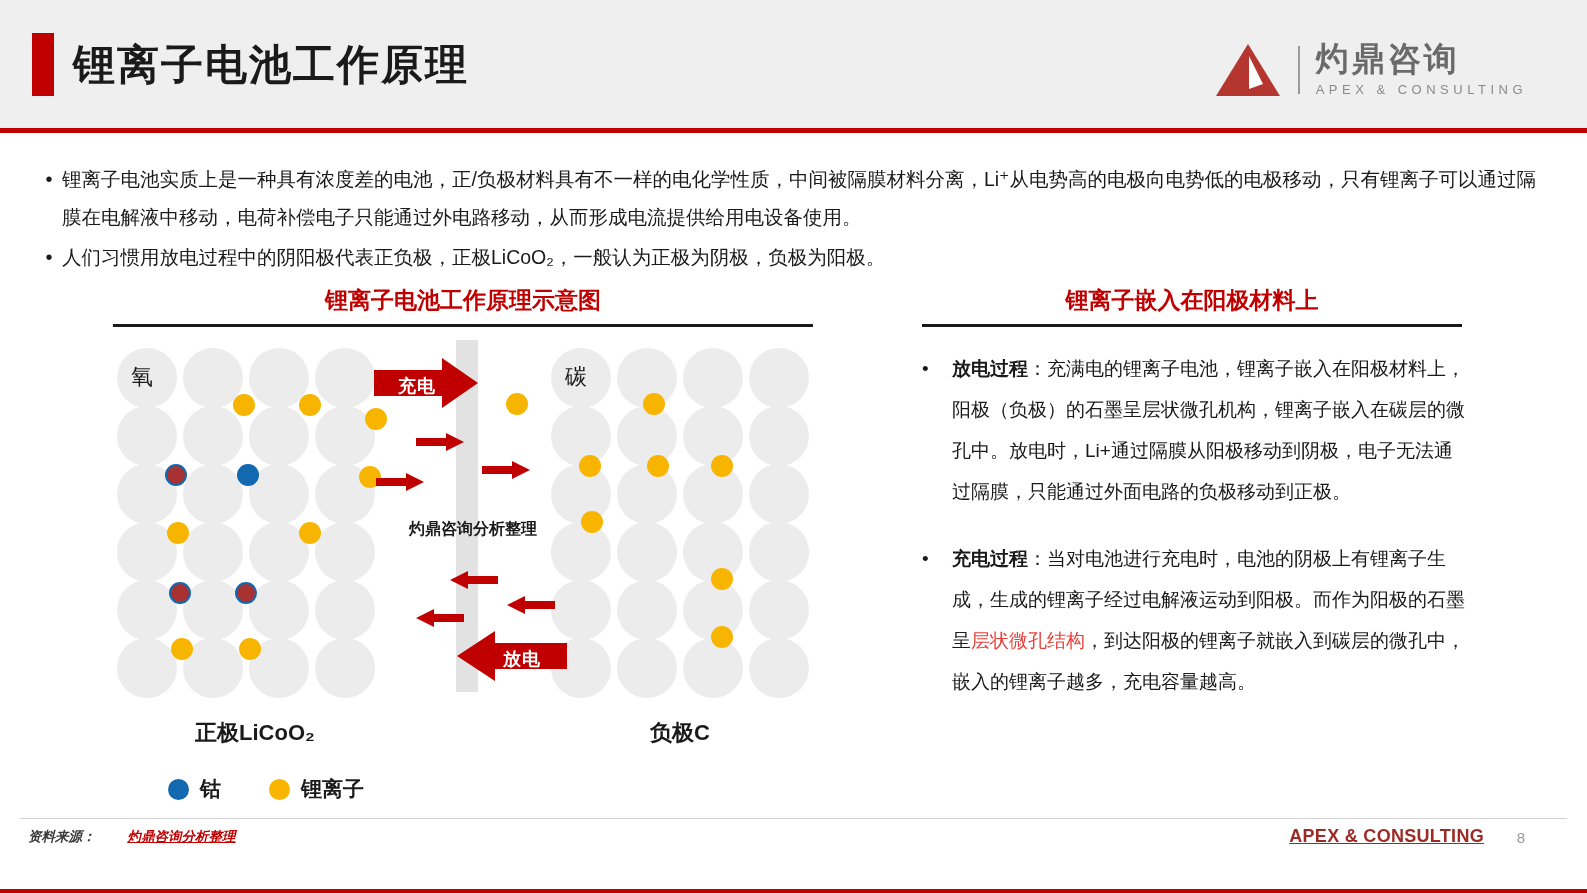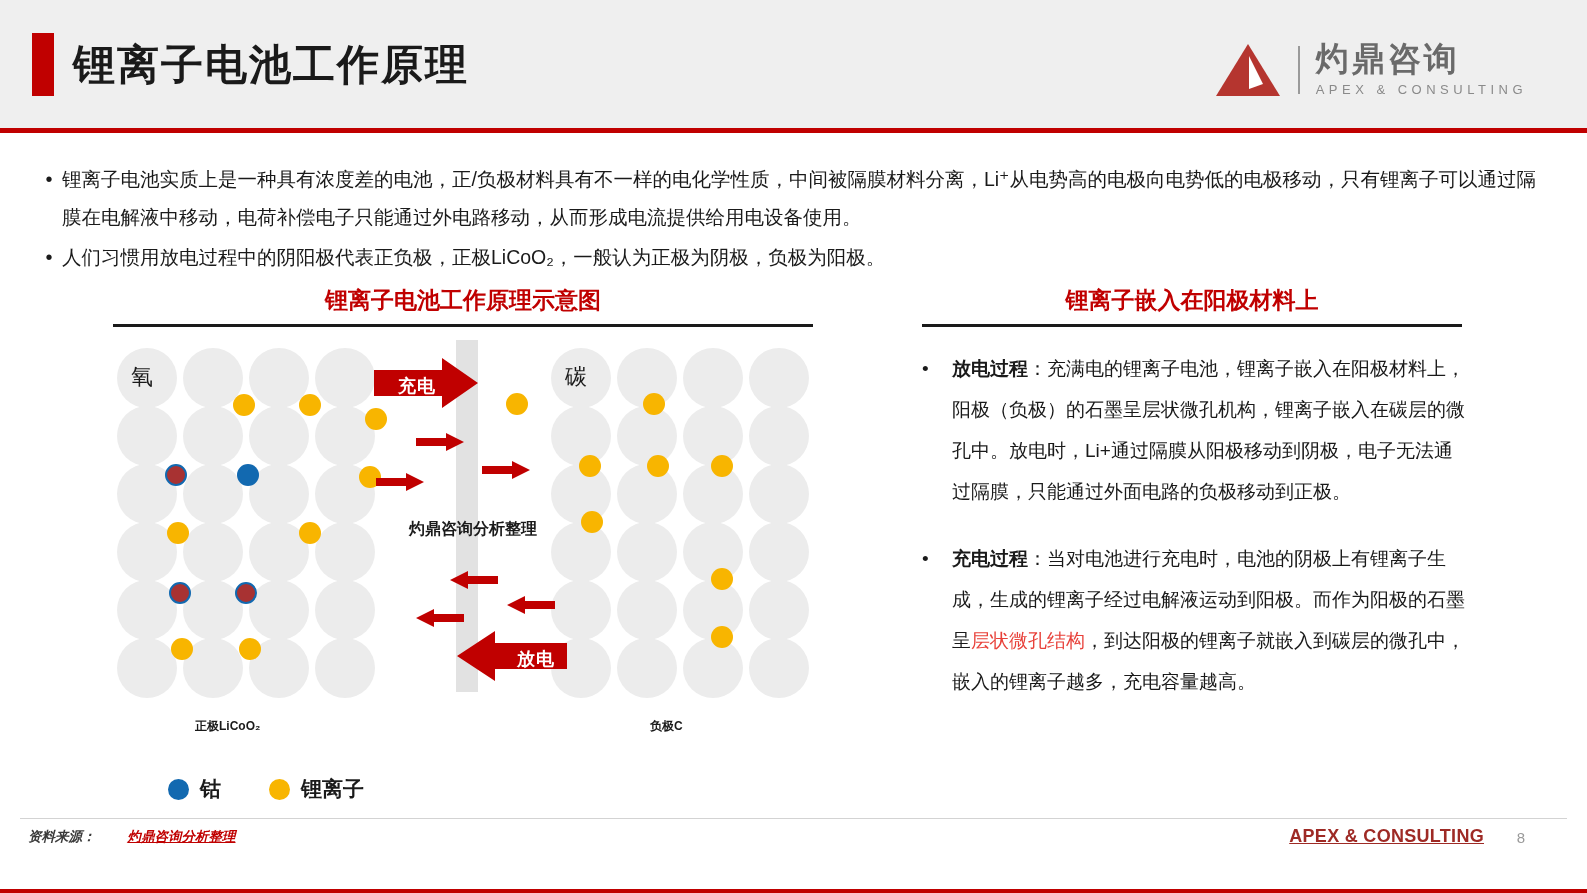--- a/index.html
+++ b/index.html
@@ -167,21 +167,21 @@
     color: #ffffff;
     font-size: 18px;
     font-weight: bold;
     z-index: 7;
     letter-spacing: 1px;
   }
   .small-arrow { position: absolute; z-index: 6; }
 
   .electrode-label {
     position: absolute;
-    font-size: 12px;
+    font-size: 22px;
     font-weight: bold;
     color: #1a1a1a;
   }
   #label-anode   { left: 195px; top: 718px; }
   #label-cathode { left: 650px; top: 718px; }
 
   
   .legend {
     position: absolute;
     left: 168px; top: 775px;
@@ -377,21 +377,21 @@
   <svg class="small-arrow" style="left:303px; top:273px; width:48px; height:18px;" viewBox="0 0 48 18">
     <polygon points="48,5 18,5 18,0 0,9 18,18 18,13 48,13" fill="#c00000"></polygon>
   </svg>
   <svg class="small-arrow" style="left:394px; top:260px; width:48px; height:18px;" viewBox="0 0 48 18">
     <polygon points="48,5 18,5 18,0 0,9 18,18 18,13 48,13" fill="#c00000"></polygon>
   </svg>
 
   <svg class="big-arrow" style="left:344px; top:295px; width:110px; height:50px;" viewBox="0 0 110 50">
     <polygon points="110,12 38,12 38,0 0,25 38,50 38,38 110,38" fill="#c00000"></polygon>
   </svg>
-  <div class="big-arrow-text" style="left:404px; top:311px;">放电</div>
+  <div class="big-arrow-text" style="left:390px; top:311px;">放电</div>
 
   <div class="lattice-circle" style="left:438px;top:12px;"></div>
   <div class="lattice-circle" style="left:504px;top:12px;"></div>
   <div class="lattice-circle" style="left:570px;top:12px;"></div>
   <div class="lattice-circle" style="left:636px;top:12px;"></div>
 
   <div class="lattice-circle" style="left:438px;top:70px;"></div>
   <div class="lattice-circle" style="left:504px;top:70px;"></div>
   <div class="lattice-circle" style="left:570px;top:70px;"></div>
   <div class="lattice-circle" style="left:636px;top:70px;"></div>

